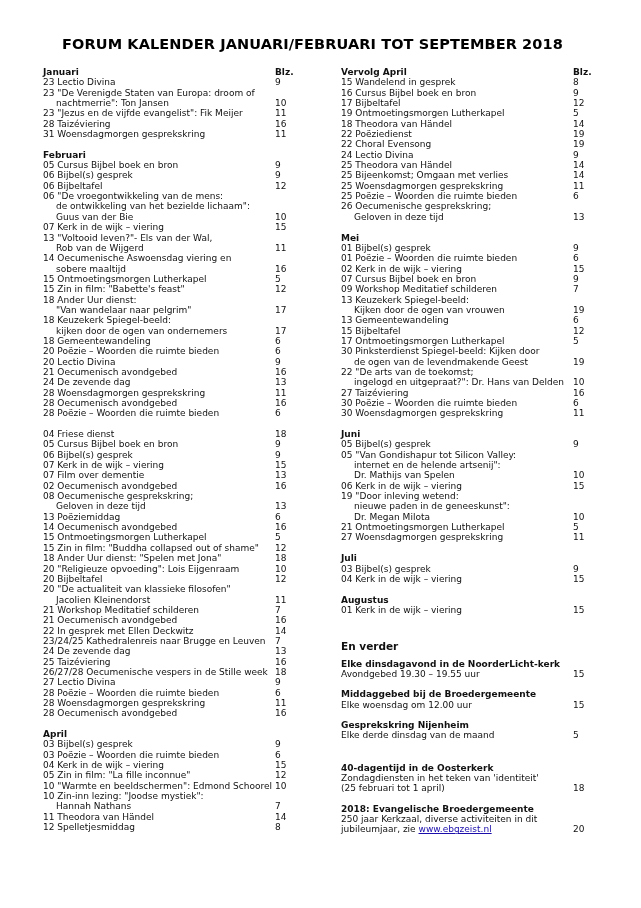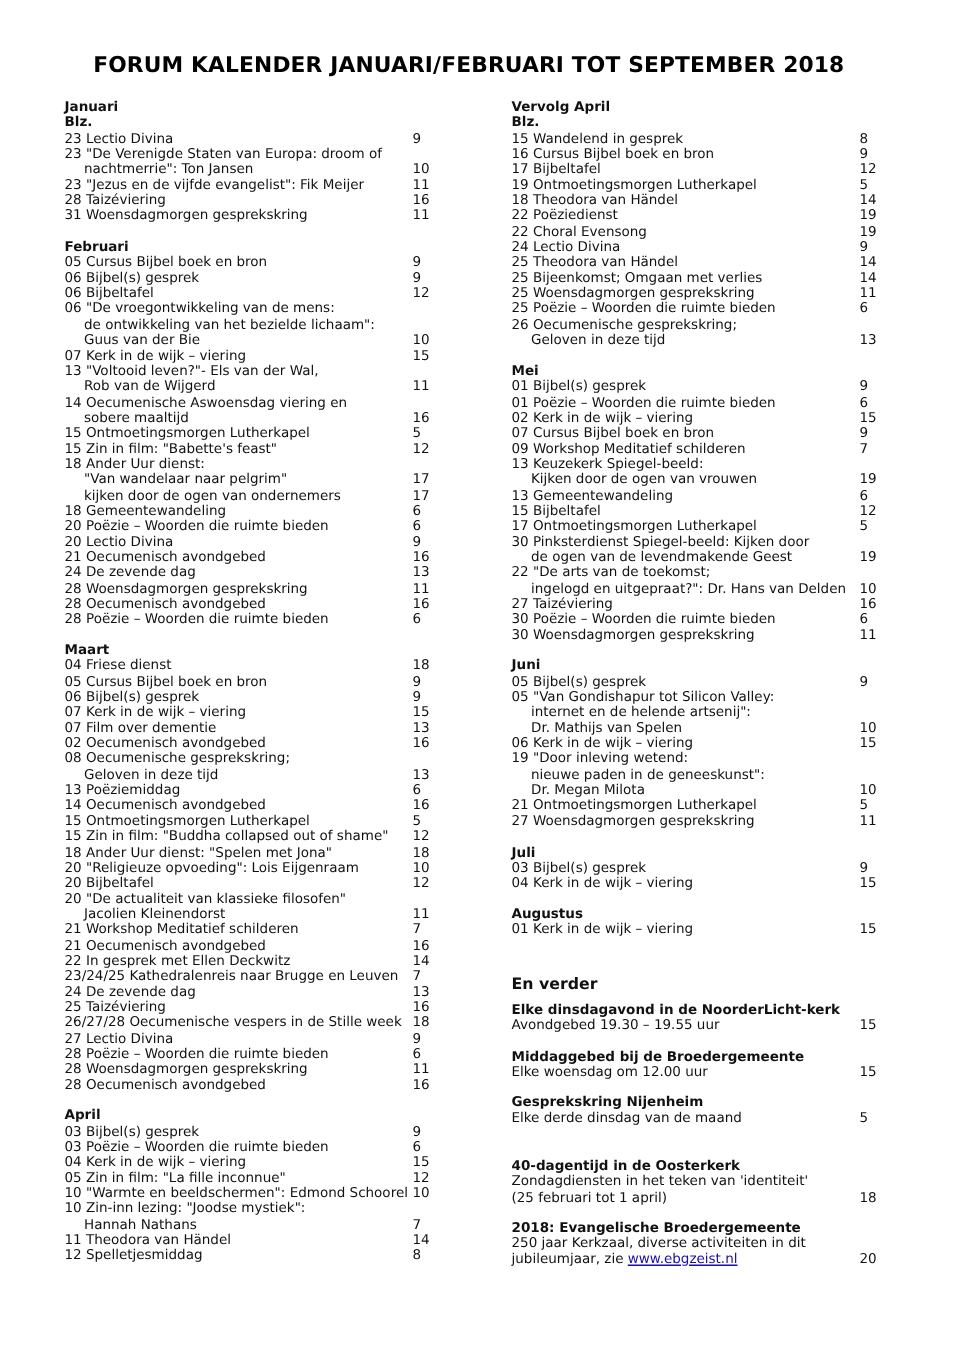--- a/index.html
+++ b/index.html
@@ -12,21 +12,21 @@
       text-align: center; font-weight: bold; font-size: 14.5px; letter-spacing: 0.1px;
       font-family: "DejaVu Sans", sans-serif; color: #000;
     }
     .col { position: absolute; top: 67px; font-size: 9px; line-height: 10.35px; }
     .col.left { left: 43px; width: 252px; }
     .col.right { left: 341px; width: 252px; }
     .line { display: flex; white-space: nowrap; }
     .line .txt { flex: 1; }
     .line .pg { width: 20px; text-align: left; }
     .left .line .pg { margin-left: 0; }
-    .hdr { font-weight: bold; flex-direction: column; }
+    .hdr { font-weight: bold; }
     .hdr .pg { font-weight: bold; }
     .indent { padding-left: 13px; }
     .gap { height: 10.35px; }
     .section-h { font-weight: bold; font-size: 10.5px; line-height: 13px; margin-top: 14px; }
     .sub-h { font-weight: bold; }
     a.link { color: #1a0dab; text-decoration: underline; }
   </style>
 </head>
 <body>
 
@@ -118,20 +118,24 @@
       <span class="pg">12</span>
     </div>
     <div class="line">
       <span class="txt">18 Ander Uur dienst:</span>
       <span class="pg"></span>
     </div>
     <div class="line indent">
       <span class="txt">"Van wandelaar naar pelgrim"</span>
       <span class="pg">17</span>
     </div>
+    <div class="line">
+      <span class="txt">18 Keuzekerk Spiegel-beeld:</span>
+      <span class="pg"></span>
+    </div>
     <div class="line indent">
       <span class="txt">kijken door de ogen van ondernemers</span>
       <span class="pg">17</span>
     </div>
     <div class="line">
       <span class="txt">18 Gemeentewandeling</span>
       <span class="pg">6</span>
     </div>
     <div class="line">
       <span class="txt">20 Poëzie – Woorden die ruimte bieden</span>
@@ -155,24 +159,20 @@
     </div>
     <div class="line">
       <span class="txt">28 Oecumenisch avondgebed</span>
       <span class="pg">16</span>
     </div>
     <div class="line">
       <span class="txt">28 Poëzie – Woorden die ruimte bieden</span>
       <span class="pg">6</span>
     </div>
     <div class="gap"></div>
-    <div class="line hdr">
-      <span class="txt">Maart</span>
-      <span class="pg"></span>
-    </div>
     <div class="line">
       <span class="txt">04 Friese dienst</span>
       <span class="pg">18</span>
     </div>
     <div class="line">
       <span class="txt">05 Cursus Bijbel boek en bron</span>
       <span class="pg">9</span>
     </div>
     <div class="line">
       <span class="txt">06 Bijbel(s) gesprek</span>

